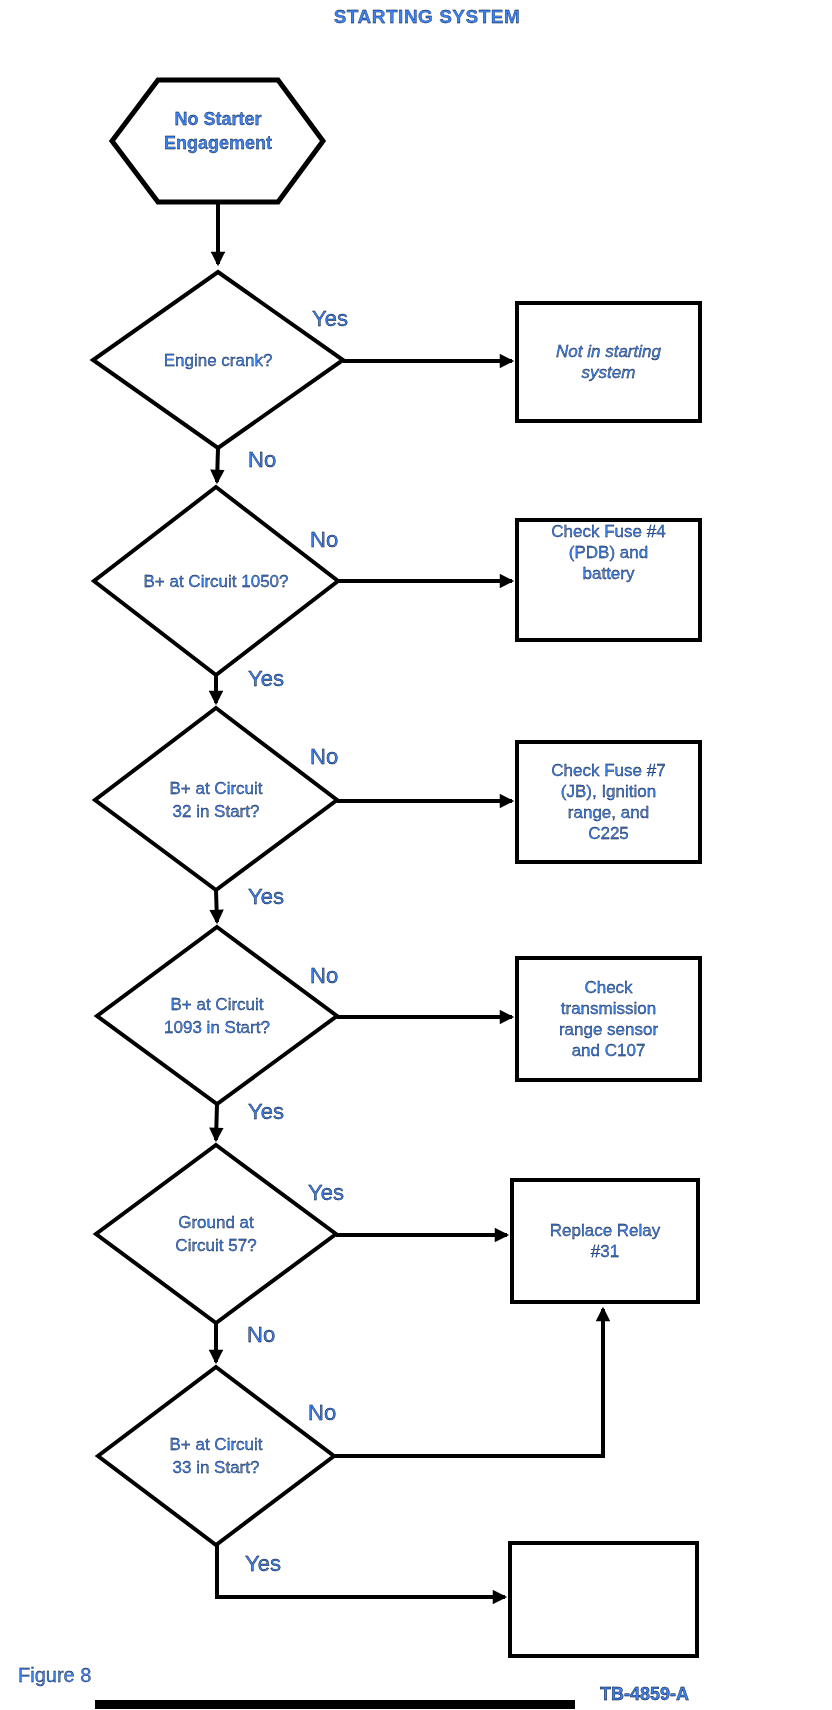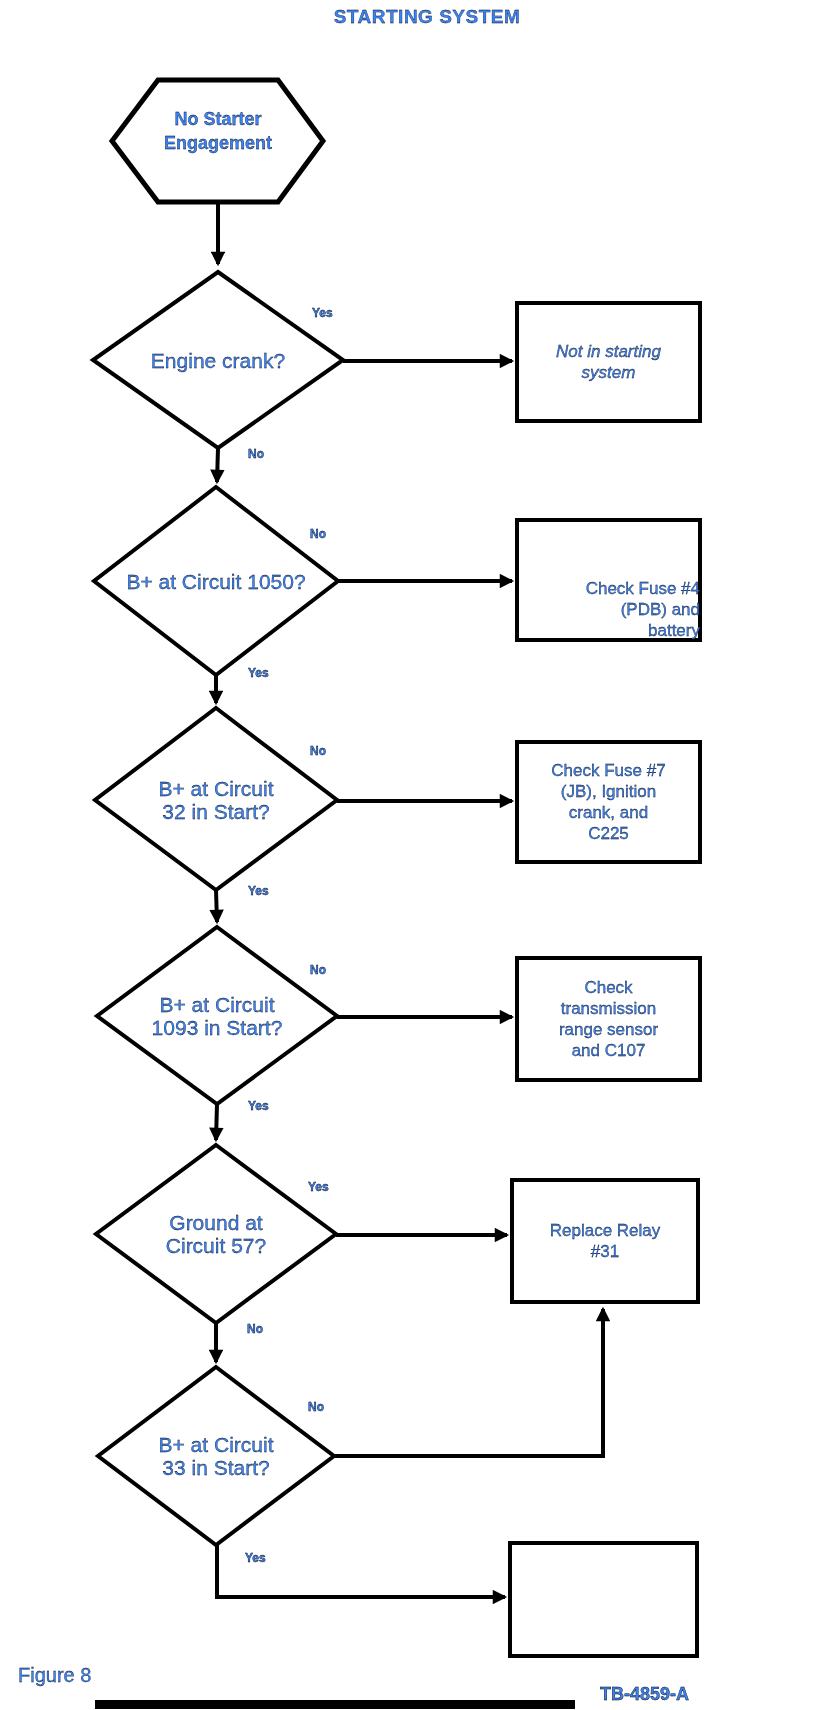--- a/index.html
+++ b/index.html
@@ -9,23 +9,23 @@
     margin:0 auto;
     background:#ffffff;
     font-family:"Liberation Sans", sans-serif;
     color:#3b82f6;
     overflow:hidden;
   }
   svg.wires{position:absolute;left:0;top:0;}
   .lbl{position:absolute;text-align:center;-webkit-text-stroke:0.3px #000;}
   .title{font-size:19px;font-weight:bold;letter-spacing:0.5px;}
   .hex-text{font-size:18px;font-weight:bold;line-height:24px;}
-  .node-text{font-size:21px;line-height:23px;}
+  .node-text{font-size:17px;line-height:23px;}
   .box-text{font-size:17px;line-height:21px;}
-  .edge-lbl{position:absolute;font-size:12px;font-weight:bold;-webkit-text-stroke:0.4px #000;}
+  .edge-lbl{position:absolute;font-size:22px;font-weight:normal;-webkit-text-stroke:0.4px #000;}
   .fig-caption{position:absolute;font-size:20px;-webkit-text-stroke:0.3px #000;}
   .doc-num{position:absolute;font-size:18px;font-weight:bold;-webkit-text-stroke:0.4px #000;}
   .scan-bar{position:absolute;background:#000;}
 </style>
 </head>
 <body>
 
 <div class="page">
 
   <svg class="wires" width="832" height="1710" viewBox="0 0 832 1710">
@@ -93,29 +93,29 @@
   </div>
   <div class="lbl node-text" style="left:116px;top:1433px;width:200px;">
     <div>B+ at Circuit</div>
     <div>33 in Start?</div>
   </div>
 
   <div class="lbl box-text" style="left:517px;top:341px;width:183px;font-style:italic;">
     <div>Not in starting</div>
     <div>system</div>
   </div>
-  <div class="lbl box-text" style="left:517px;top:578px;width:183px;text-align:right;">
+  <div class="lbl box-text" style="left:517px;top:521px;width:183px;">
     <div>Check Fuse #4</div>
     <div>(PDB) and</div>
     <div>battery</div>
   </div>
   <div class="lbl box-text" style="left:517px;top:760px;width:183px;">
     <div>Check Fuse #7</div>
     <div>(JB), Ignition</div>
-    <div>crank, and</div>
+    <div>range, and</div>
     <div>C225</div>
   </div>
   <div class="lbl box-text" style="left:517px;top:977px;width:183px;">
     <div>Check</div>
     <div>transmission</div>
     <div>range sensor</div>
     <div>and C107</div>
   </div>
   <div class="lbl box-text" style="left:512px;top:1220px;width:186px;">
     <div>Replace Relay</div>

